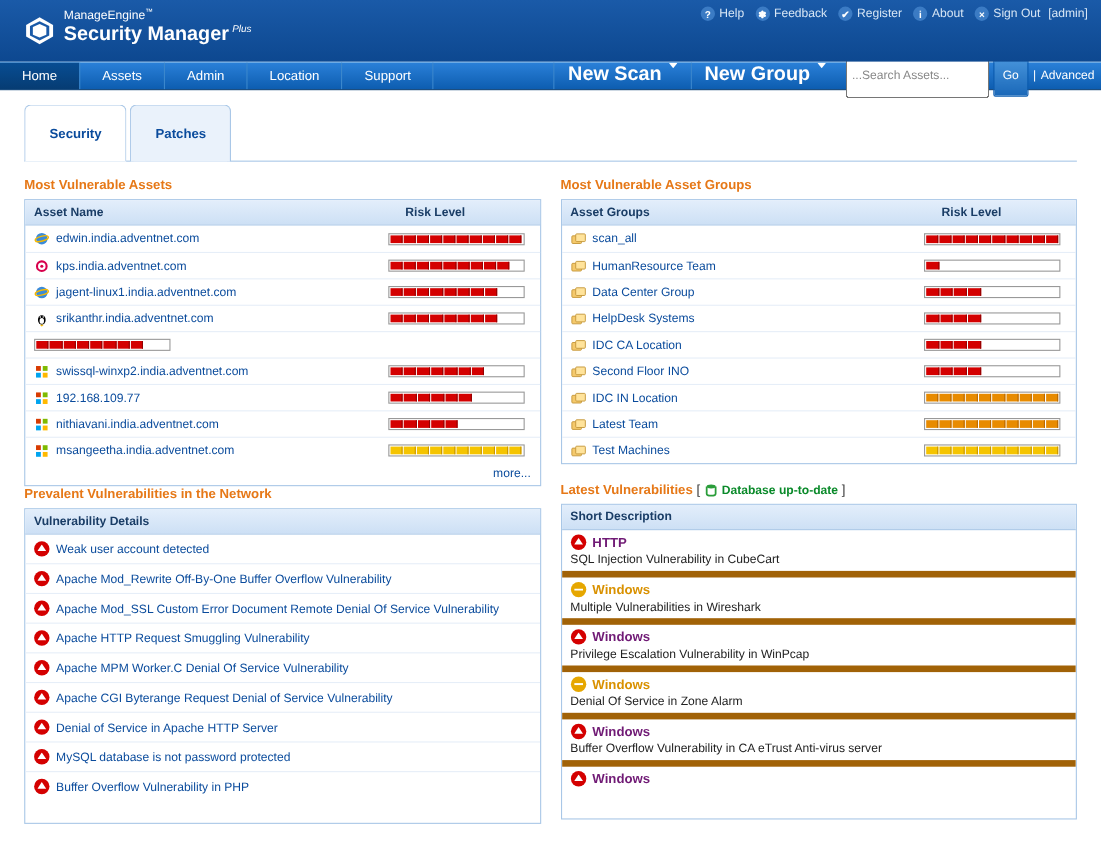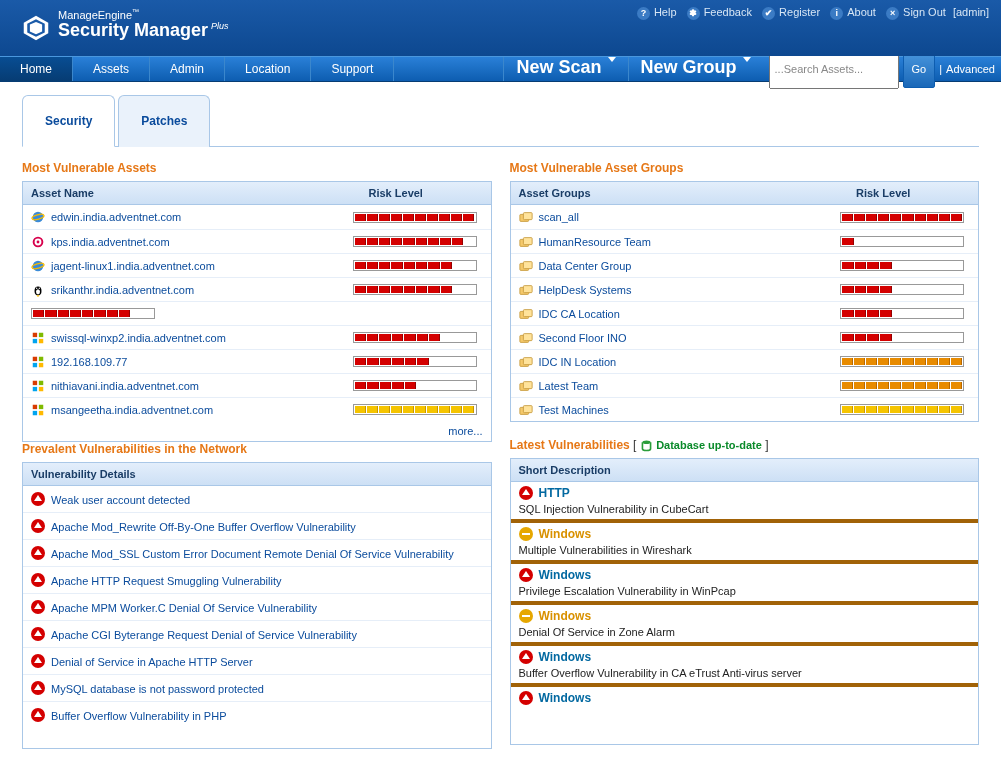--- a/index.html
+++ b/index.html
@@ -64,24 +64,24 @@
 .rb i.o{background:#e88b00;border-right:1px solid #b86800}
 
 .scroll-panel{border:1px solid #a9c7e7}
 .scroll-body{height:262px;overflow-y:scroll}
 .vrow{border-top:1px solid #e6eef8;padding:6px 8px;display:flex;align-items:flex-end;gap:6px}
 .vrow:first-child{border-top:none}
 .sev-ico{width:14px;height:14px;flex-shrink:0;border-radius:50%;display:flex;align-items:center;justify-content:center;font-size:10px;font-weight:bold;color:#fff}
 .sev-hi{background:#d40000}
 .sev-md{background:#e6a700}
 .cat{font-weight:bold;font-size:12px}
-.cat.hi{color:#0369a1}
+.cat.hi{color:#701a75}
 .cat.md{color:#d99100}
 .desc{font-size:11px;color:#222}
-.lblock{padding:4px 8px;border-top:4px solid #a16207}
+.lblock{padding:4px 8px;border-top:6px solid #a16207}
 .lblock:first-child{border-top:none}
 .lblock .hdr{display:flex;align-items:center;gap:6px;margin-bottom:3px}
 
 
 svg{display:block}
 </style>
 </head>
 <body>
 
 <div class="topbar">

